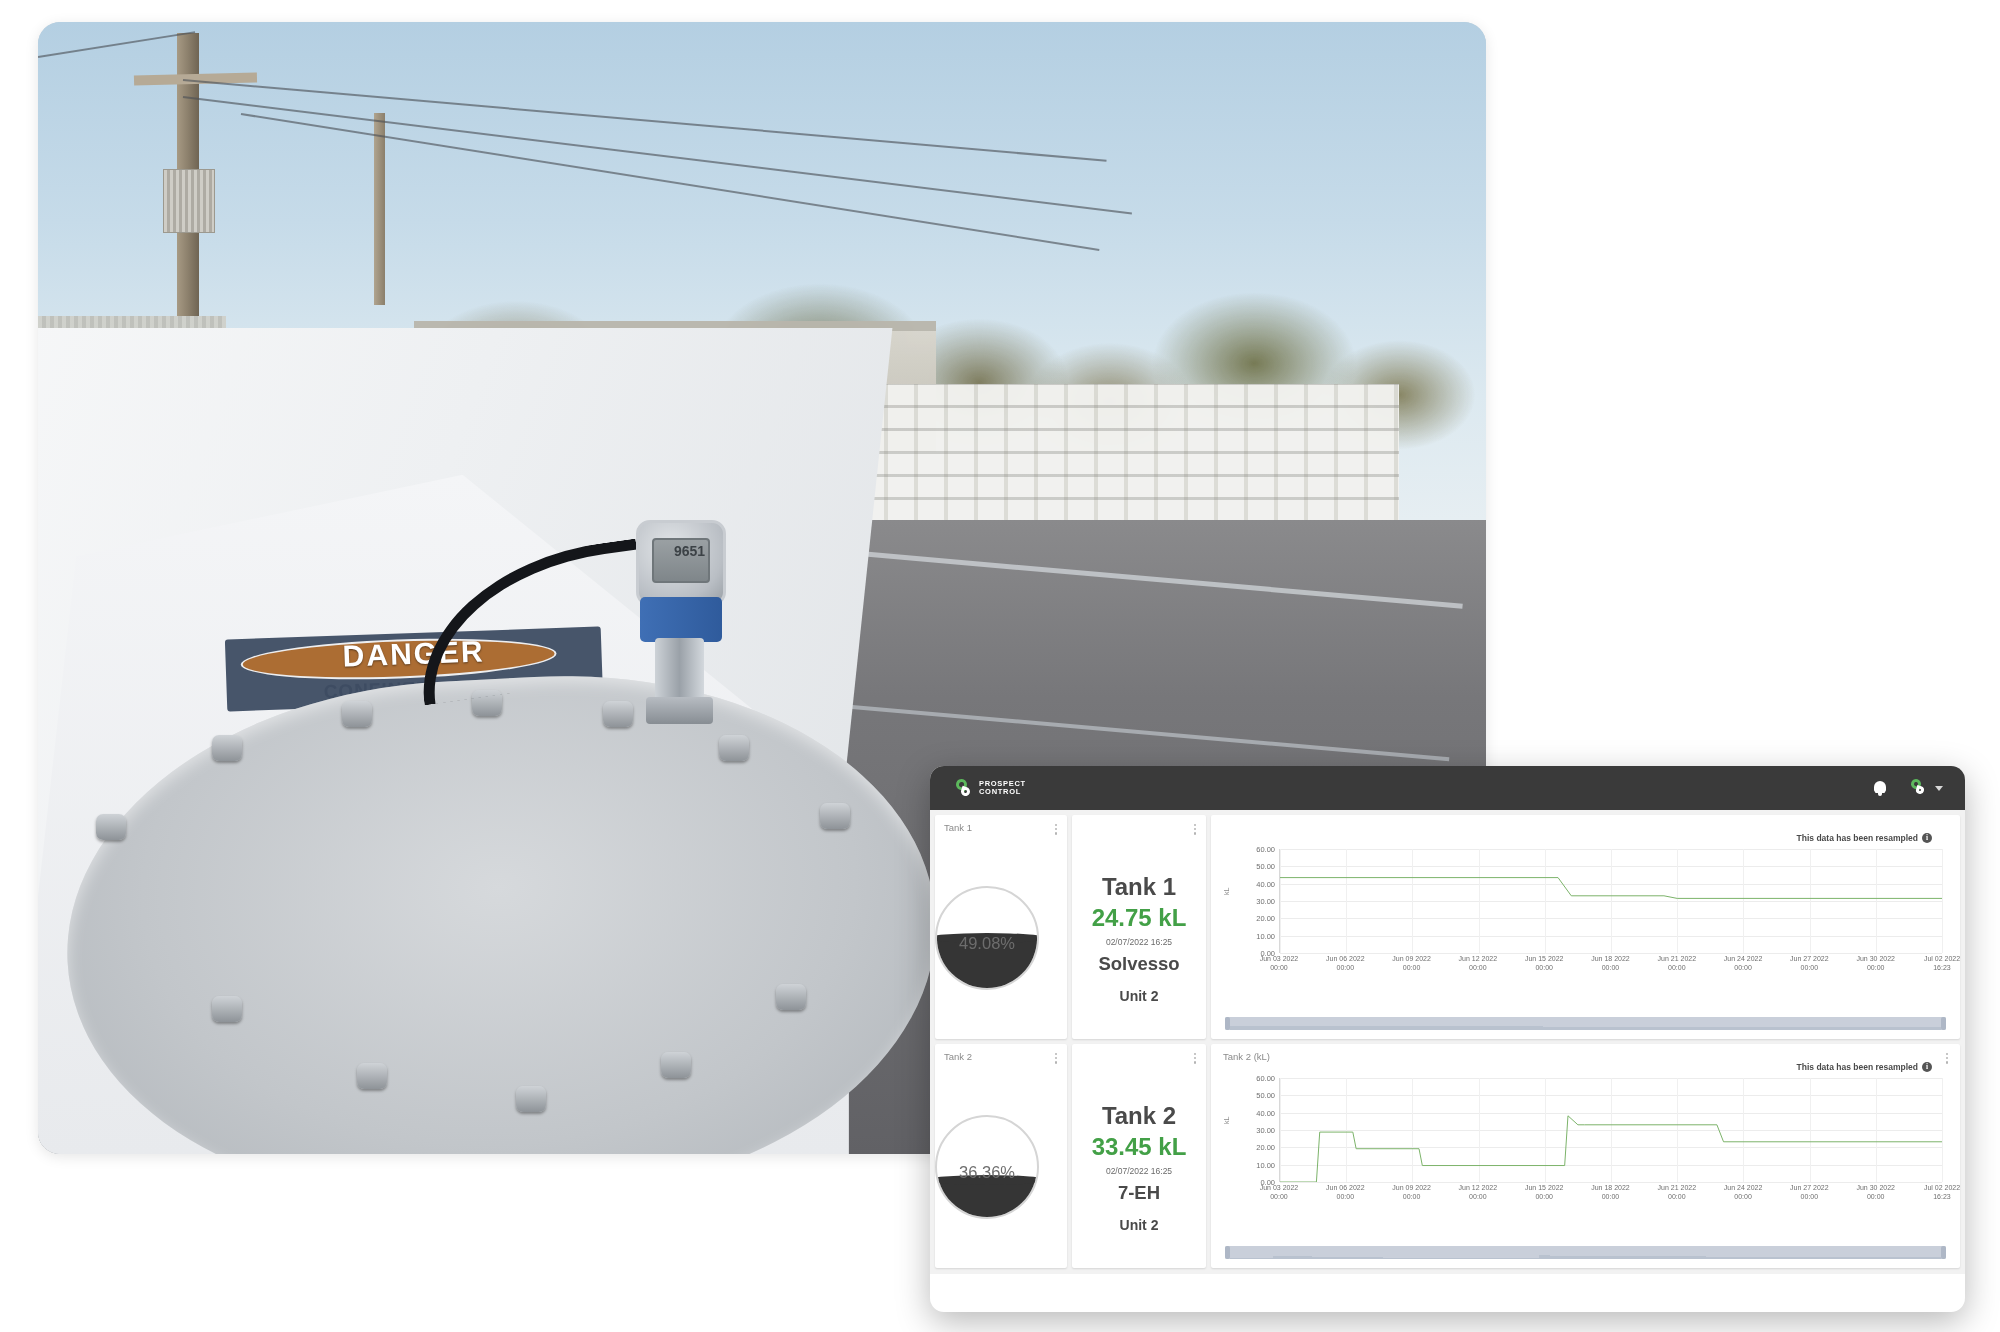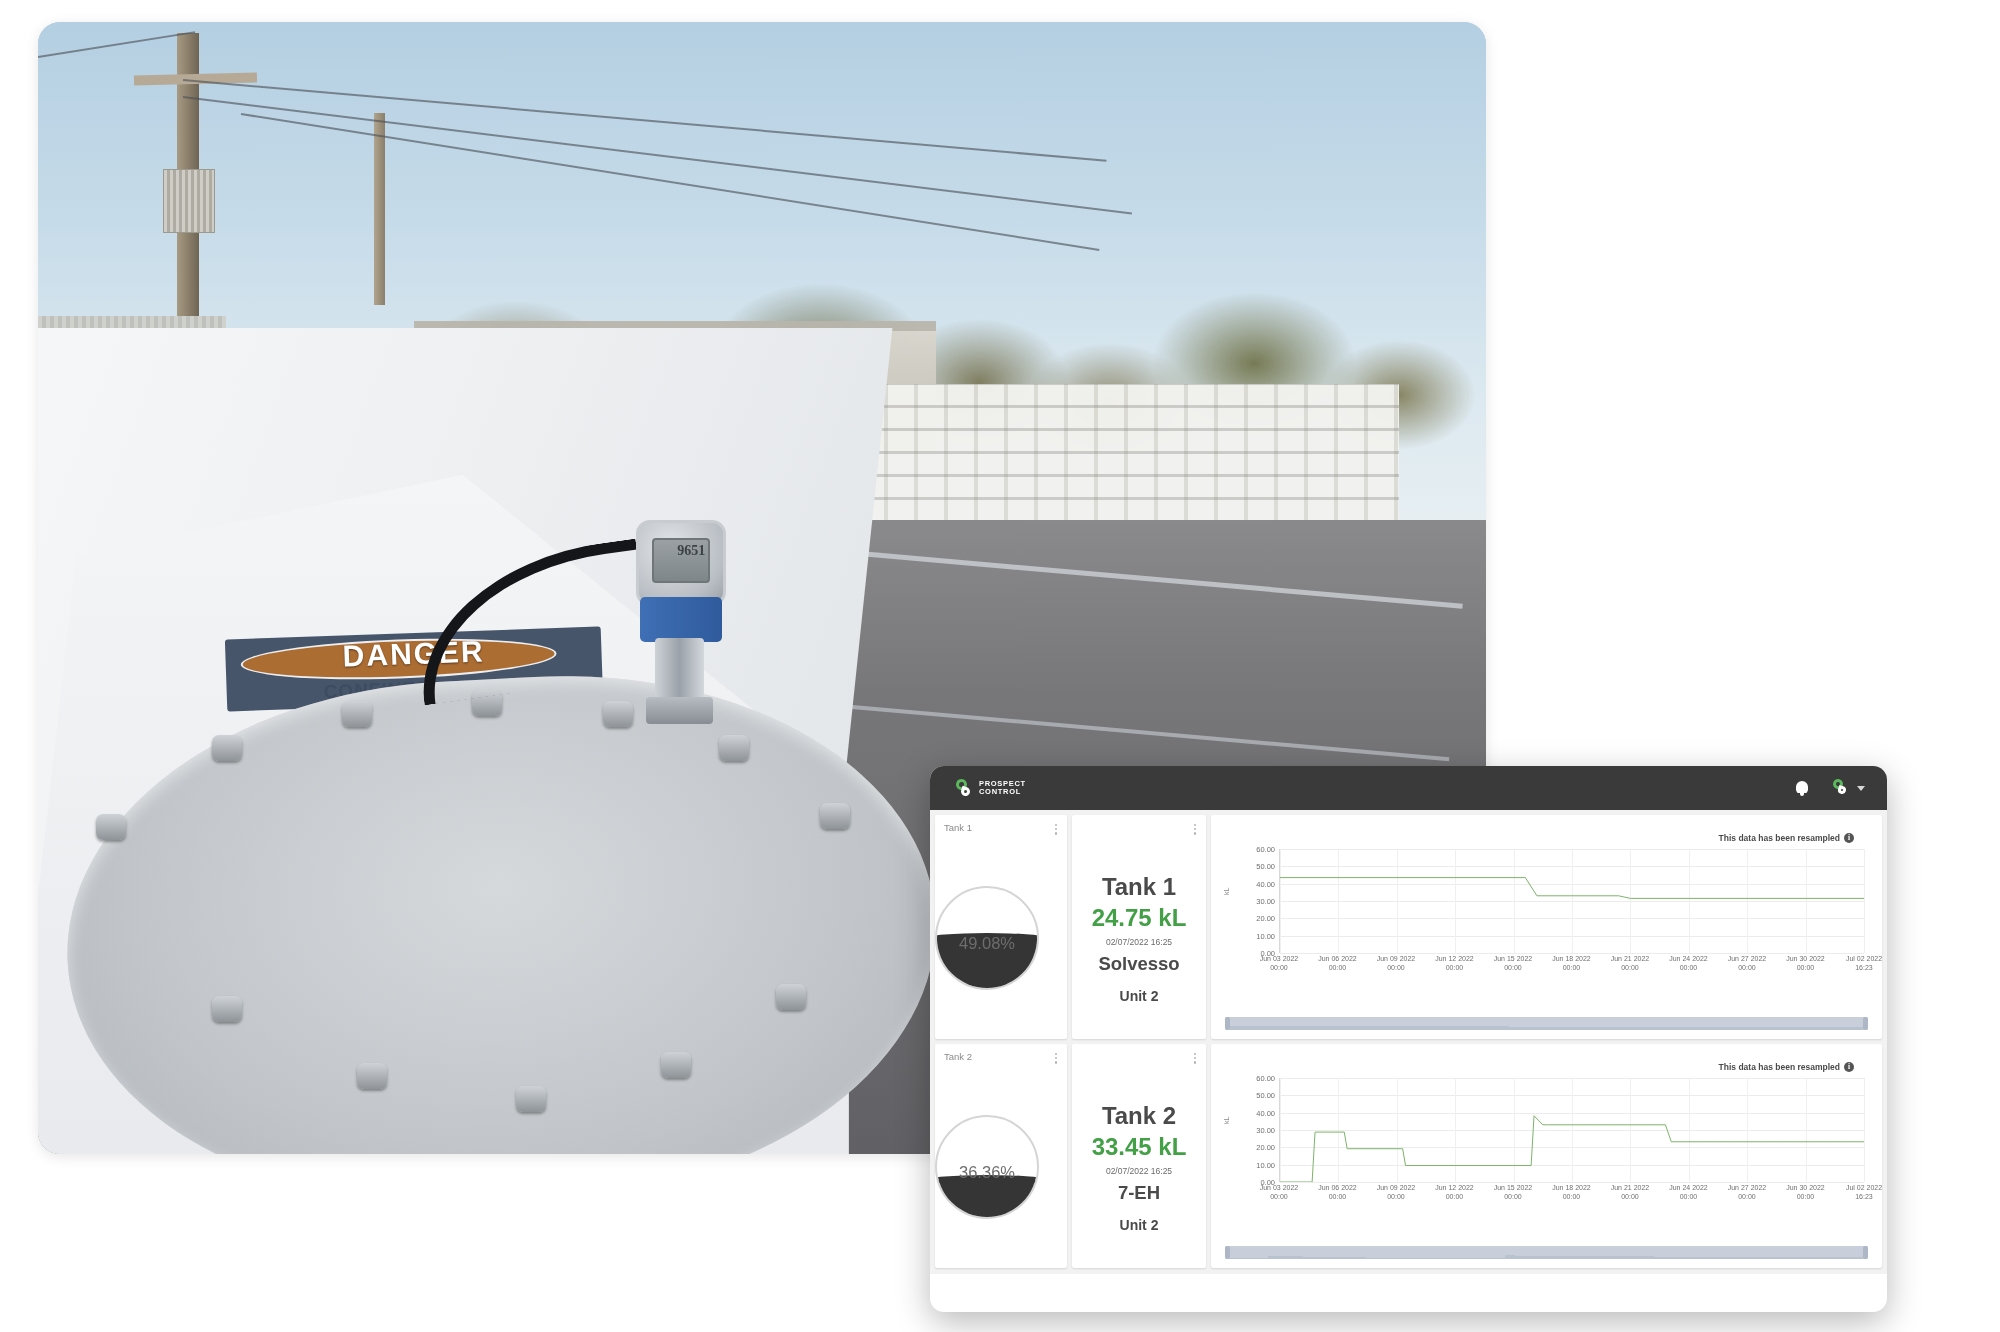--- a/index.html
+++ b/index.html
@@ -92,21 +92,21 @@
   
   #sensor { left:39%; top:44%; width:10.6%; height:20%; }
   #sensor .head { position:absolute; left:22%; top:0; width:58%; height:38%;
     background: radial-gradient(circle at 38% 32%, #e3e6e9 0%, #b9bec4 70%, #9aa0a6 100%);
     border-radius: 14px; border:3px solid #c8ccd1; }
   #sensor .lcd { position:absolute; left:32%; top:8%; width:38%; height:20%;
     background: linear-gradient(to bottom,#9aa0a3,#7f868a); border-radius:4px;
     border:2px solid #6f767a; }
   #sensor .lcdtxt { position:absolute; left:32%; top:10%; width:38%; height:16%;
     color:#3c4246; font-size:14px; font-weight:700; text-align:right; padding-right:5px;
-    font-family:Liberation Serif, serif; }
+    font-family:Liberation Sans, sans-serif; }
   #sensor .body { position:absolute; left:24%; top:34%; width:54%; height:20%;
     background: linear-gradient(to right,#3f6fb5,#2f5b9c); border-radius:5px; }
   #sensor .neck { position:absolute; left:34%; top:52%; width:32%; height:30%;
     background: linear-gradient(to right,#cdd2d7,#9aa1a8,#d3d8dd); border-radius:4px; }
   #sensor .flange { position:absolute; left:28%; top:78%; width:44%; height:12%;
     background: linear-gradient(to bottom,#b7bcc2,#878d93); border-radius:4px; }
   #cable { position:absolute; left:26%; top:47%; width:16%; height:12%;
     border-top:11px solid #14161a; border-left:11px solid #14161a;
     border-radius: 86% 0 0 0 / 100% 0 0 0; transform: rotate(-8deg); }
   
@@ -122,21 +122,21 @@
     background: repeating-linear-gradient(90deg,#cfcdc6 0 3px,#aeaba3 3px 6px);
     border:1px solid #9c998f; }
   .wire { position:absolute; height:2px; background:#4a4f55; opacity:.62;
     transform-origin: left center; }
   #pole2 { left:23.2%; top:8%; width:0.75%; height:17%;
     background: linear-gradient(to right,#b0a48f,#8b7f6b); }
 
   
   #dash {
     position: absolute; left: 930px; top: 766px;
-    width: 957px; height: 546px;
+    width: 1035px; height: 546px;
     background: #fff; border-radius: 14px; overflow: hidden;
     box-shadow: 0 10px 34px rgba(0,0,0,.28);
   }
   
   #topnav { position:relative; height: 44px; background:#3a3a3a;
     display:flex; align-items:center; }
   #logo { display:flex; align-items:center; gap:5px; margin-left:24px; }
   #logo .mark { width:20px; height:20px; position:relative; }
   #logo .mark .g { position:absolute; left:2px; top:1px; width:11px; height:11px;
     border:3px solid #5cb85c; border-radius:50% 50% 0 50%; transform:rotate(18deg); }
@@ -497,20 +497,28 @@
         <div class="valcard">
           <div class="v-name">Tank 2</div>
           <div class="v-amount">33.45 kL</div>
           <div class="v-time">02/07/2022 16:25</div>
           <div class="v-prod">7-EH</div>
           <div class="v-unit">Unit 2</div>
         </div>
       </div>
 
       <div class="card chart-card">
+        <div class="card-head">
+          <span class="card-title">Tank 2 (kL)</span>
+          <span class="kebab">
+              <i></i>
+              <i></i>
+              <i></i>
+            </span>
+        </div>
         <div class="resampled">
           <span>This data has been resampled</span>
           <span class="infoico">i</span>
         </div>
         <div class="plot" id="plot1">
             <div class="yaxis-col">
               <div class="ytick" style="top: 104px;">0.00</div>
               <div class="ytick" style="top: 86.6667px;">10.00</div>
               <div class="ytick" style="top: 69.3333px;">20.00</div>
               <div class="ytick" style="top: 52px;">30.00</div>

